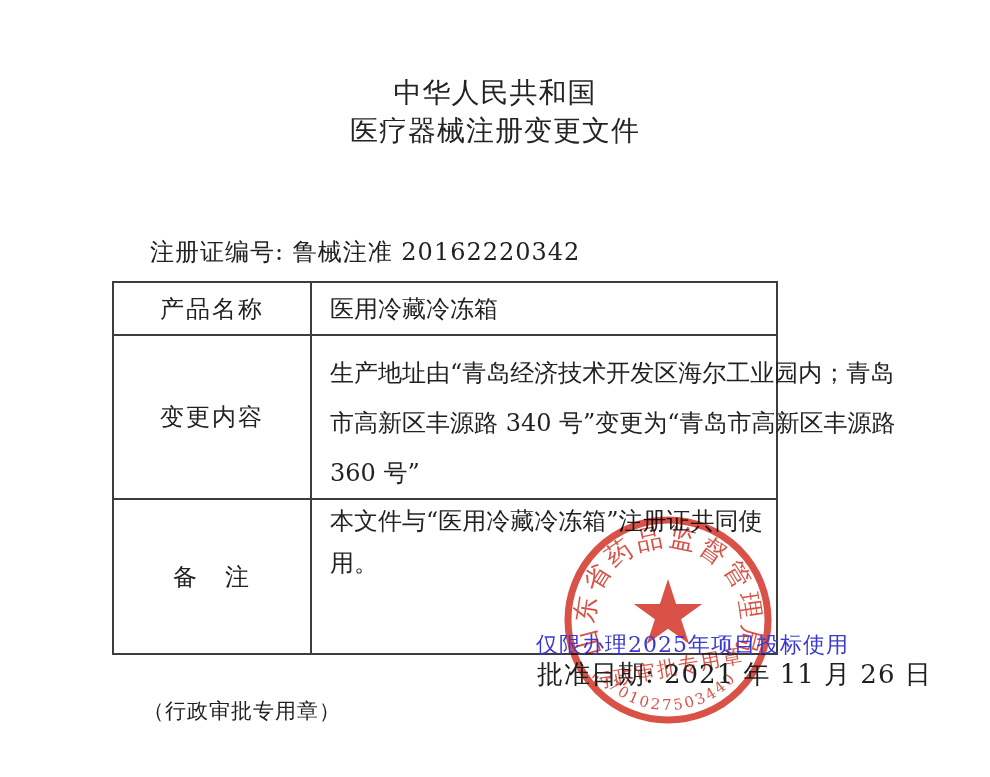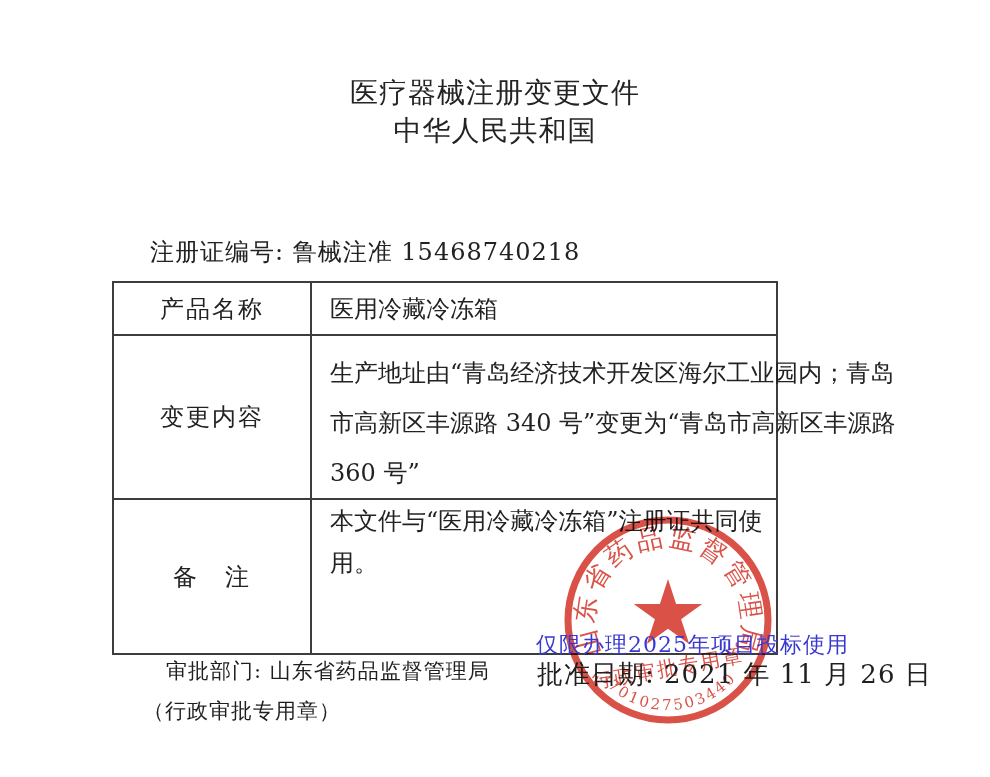--- a/index.html
+++ b/index.html
@@ -112,25 +112,25 @@
     mix-blend-mode: multiply;
     opacity: 0.88;
   }
 </style>
 </head>
 <body>
 
 <div class="page">
 
   <div class="title-block">
+    <div class="title-line">中华人民共和国</div>
     <div class="title-line">医疗器械注册变更文件</div>
-    <div class="title-line">中华人民共和国</div>
   </div>
 
-  <div class="reg-line"><span>注册证编号: </span><span>鲁械注准 15468740218</span></div>
+  <div class="reg-line"><span>注册证编号: </span><span>鲁械注准 20162220342</span></div>
 
   <table class="doc-table">
     <tbody>
         <tr class="row-product">
       <td class="label-cell">产品名称</td>
       <td class="content-cell">
         <div class="content-line">医用冷藏冷冻箱</div>
       </td>
     </tr>
     <tr class="row-change">
@@ -163,17 +163,16 @@
       </text>
       <text x="115" y="170" text-anchor="middle" font-size="20" letter-spacing="2" fill="#d4392d" transform="rotate(-10 115 164)" font-family="DejaVu Serif, Liberation Serif, serif">行政审批专用章</text>
       <text font-size="15" letter-spacing="2.5" fill="#d4392d" font-family="DejaVu Serif, Liberation Serif, serif">
         <textPath href="#arcBottom" startOffset="50%" text-anchor="middle">3701027503440</textPath>
       </text>
     </svg>
   </div>
 
   <div class="watermark">仅限办理2025年项目投标使用</div>
 
-  <div class="footer-dept">审批部门: 山东省药品监督管理局</div>
   <div class="footer-seal-note">（行政审批专用章）</div>
   <div class="footer-date">批准日期: 2021 年 11 月 26 日</div>
 
 </div>
 
 </body></html>

